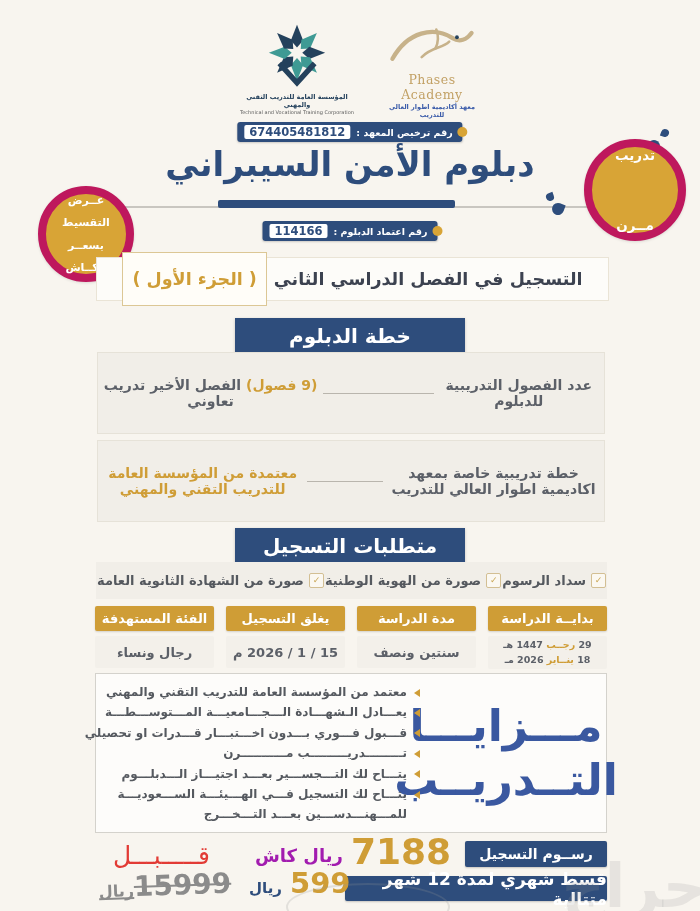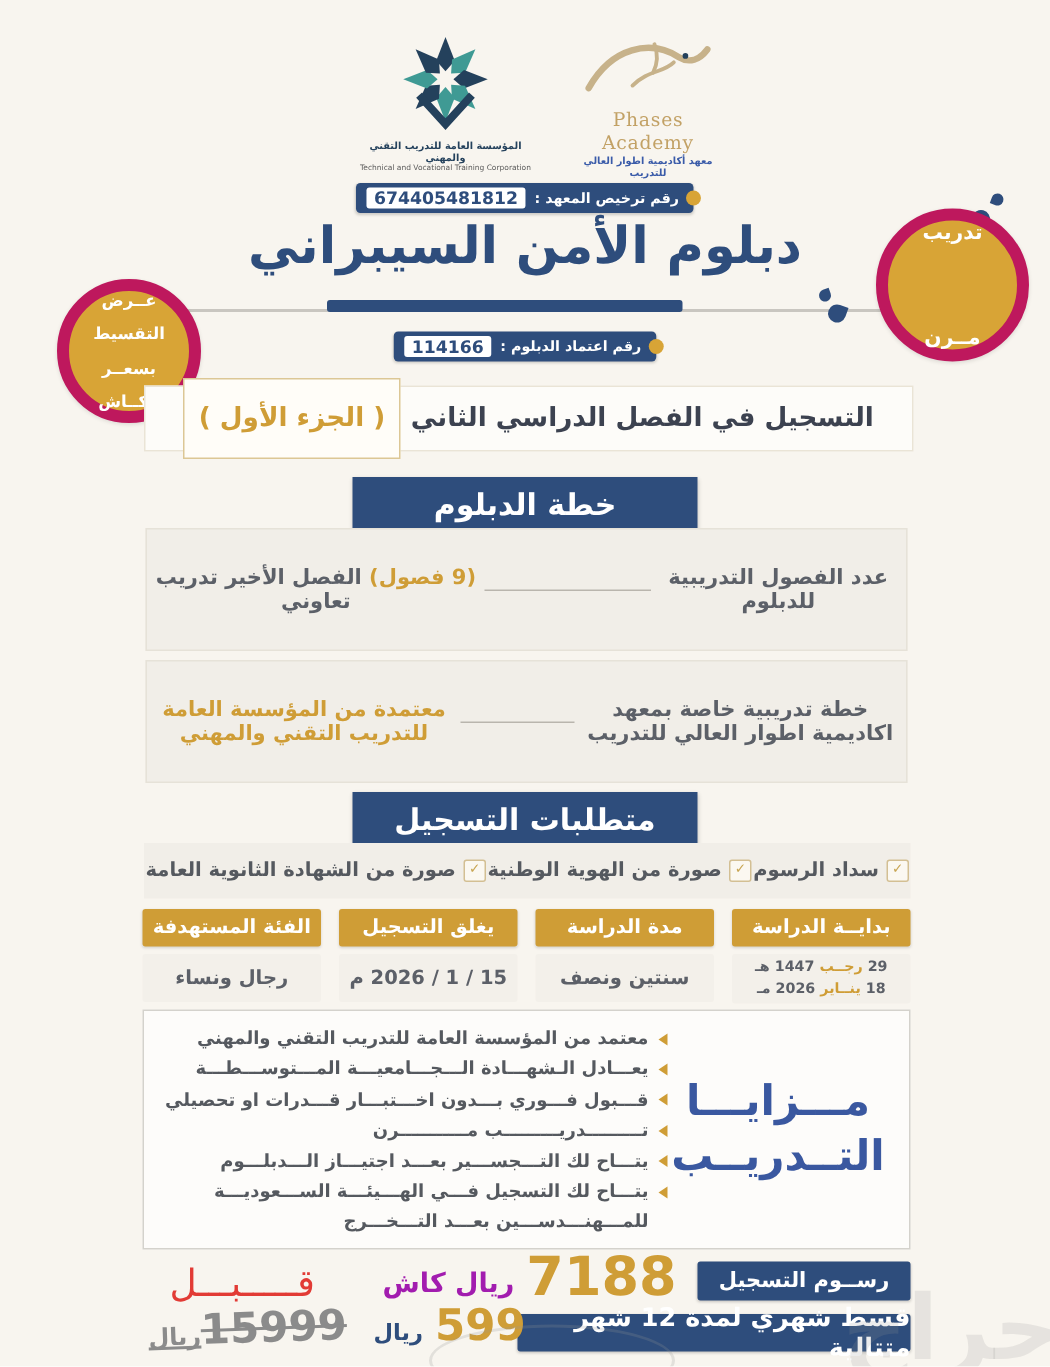--- a/index.html
+++ b/index.html
@@ -63,21 +63,21 @@
     display:flex;align-items:center;justify-content:center;border-radius:2px;
     box-shadow:0 1px 2px rgba(0,0,0,.15);white-space:nowrap;}
   .col-value{background:#f3f0ea;border-radius:2px;min-height:28px;display:flex;flex-direction:column;
     align-items:center;justify-content:center;color:#5c6068;font-size:13px;font-weight:bold;
     text-align:center;direction:rtl;padding:2px 0;}
   .date-line{font-size:9.5px;line-height:1.55;white-space:nowrap;}
   
   .mazaya-box{position:absolute;top:673px;left:95px;width:512px;height:160px;background:#fdfcfa;
     border:1px solid #d4d2cc;box-sizing:border-box;display:flex;direction:rtl;padding:10px 14px;}
   .mazaya-title{width:172px;display:flex;flex-direction:column;align-items:center;justify-content:center;
-    gap:6px;color:#3a58a0;font-weight:bold;font-size:28px;line-height:1.1;text-align:center;}
+    gap:6px;color:#3a58a0;font-weight:bold;font-size:44px;line-height:1.1;text-align:center;}
   .benefits{flex:1;display:flex;flex-direction:column;gap:3px;}
   .benefit{display:flex;align-items:center;gap:7px;font-size:12px;font-weight:bold;color:#55595f;
     line-height:1.45;white-space:nowrap;}
   .bullet{width:0;height:0;border-top:4px solid transparent;border-bottom:4px solid transparent;
     border-right:6px solid #cf9d36;flex:0 0 auto;}
   .bullet.hidden{visibility:hidden;}
   
   .fee-chip{position:absolute;background:#2e4d7c;color:#fff;font-weight:bold;display:flex;
     align-items:center;justify-content:center;direction:rtl;border-radius:2px;
     box-shadow:0 1px 2px rgba(0,0,0,.2);}

